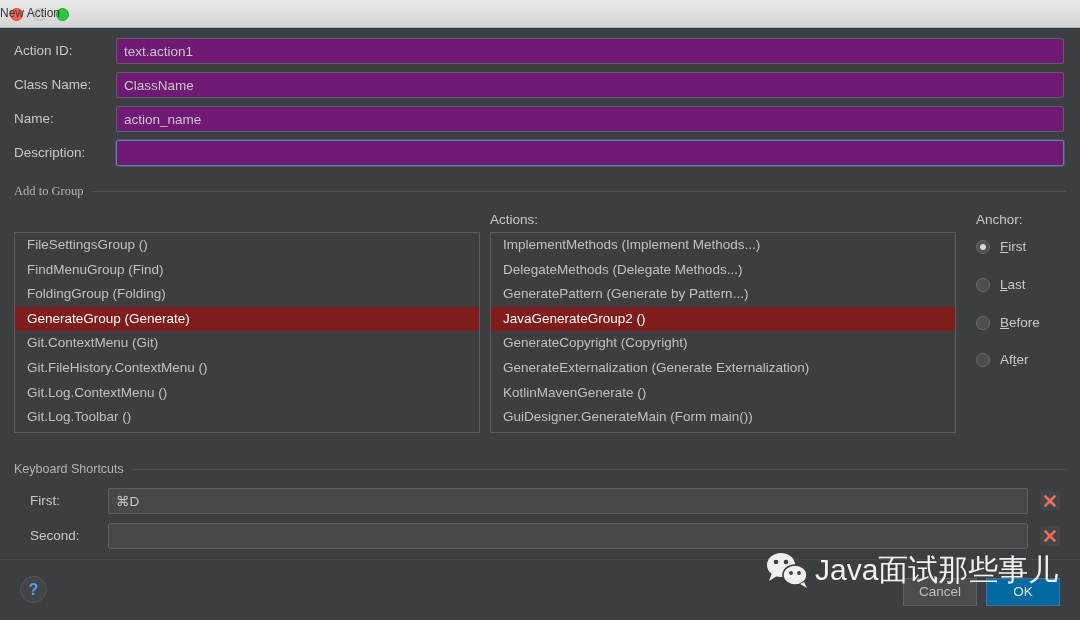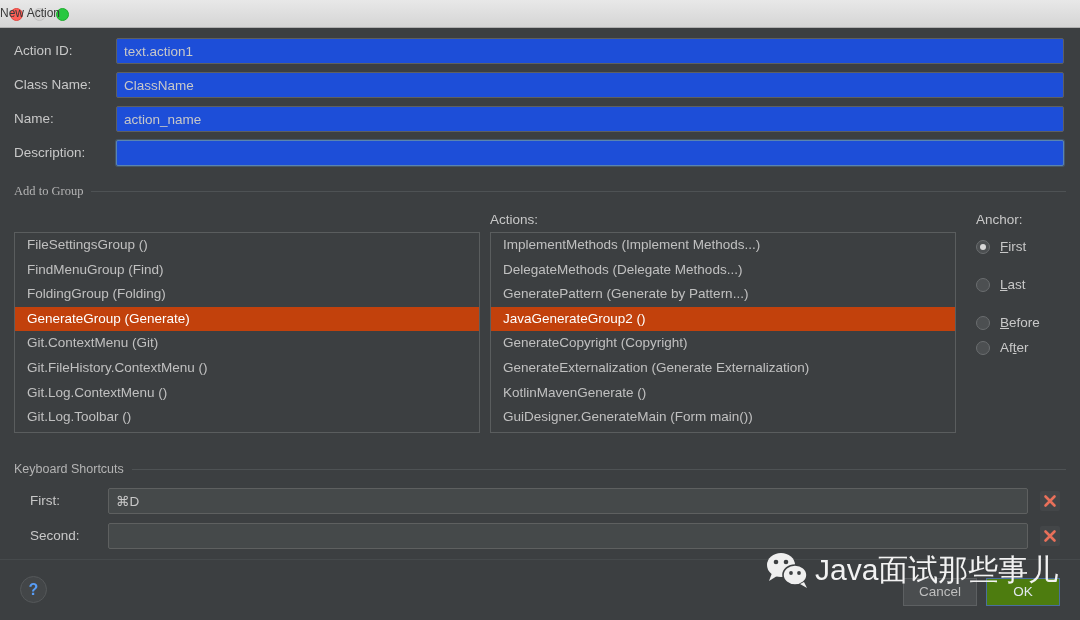--- a/index.html
+++ b/index.html
@@ -70,21 +70,21 @@
     color: #c8c8c8;
     white-space: nowrap;
   }
   .text-field {
     position: absolute;
     left: 116px;
     top: 0;
     width: 948px;
     height: 26px;
     box-sizing: border-box;
-    background: #1d4ed8;
+    background: #701a75;
     border: 1px solid #5e6060;
     border-radius: 2px;
     color: #c8c8c8;
     font-size: 13.5px;
     line-height: 24px;
     padding: 0 7px;
     font-family: "Liberation Sans", sans-serif;
     outline: none;
   }
   .text-field.focused {
@@ -138,21 +138,21 @@
   .list-item {
     height: 24.6px;
     line-height: 24.6px;
     padding-left: 12px;
     font-size: 13.5px;
     color: #c0c0c0;
     white-space: nowrap;
     overflow: hidden;
   }
   .list-item.selected {
-    background: #c2410c;
+    background: #7f1d1d;
     color: #ffffff;
   }
 
   
   .radio-row {
     position: absolute;
     left: 976px;
     width: 100px;
     height: 25px;
   }
@@ -264,21 +264,21 @@
   #cancel-btn {
     left: 903px;
     width: 74px;
     background: #4a4d4f;
     border: 1px solid #5d6062;
     color: #bfbfbf;
   }
   #ok-btn {
     left: 986px;
     width: 74px;
-    background: #4d7c0f;
+    background: #0369a1;
     border: 1px solid #4a6f9e;
     color: #e2e8f0;
   }
 
   
   #watermark {
     position: absolute;
     left: 764px;
     top: 548px;
     height: 44px;
@@ -365,21 +365,21 @@
         <span class="radio-label"><span class="mn">F</span>irst</span>
       </div>
       <div class="radio-row" style="top: 274px;">
         <span class="radio-mark"></span>
         <span class="radio-label"><span class="mn">L</span>ast</span>
       </div>
       <div class="radio-row" style="top: 312px;">
         <span class="radio-mark"></span>
         <span class="radio-label"><span class="mn">B</span>efore</span>
       </div>
-      <div class="radio-row" style="top: 337px;">
+      <div class="radio-row" style="top: 349px;">
         <span class="radio-mark"></span>
         <span class="radio-label">Af<span class="mn">t</span>er</span>
       </div>
     </div>
 
   <div class="section" style="top:461px;">
     <div class="section-line"></div>
     <div class="section-label">Keyboard Shortcuts</div>
   </div>
 

